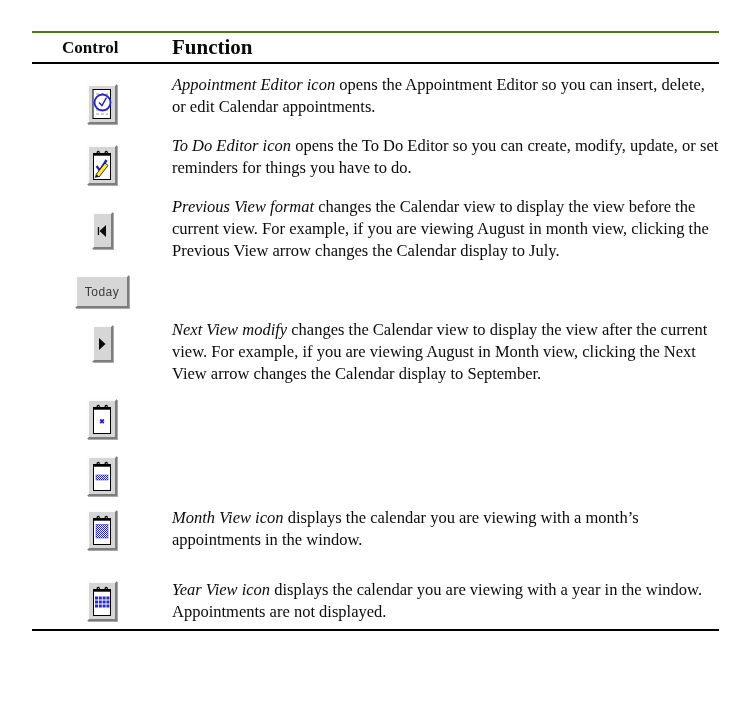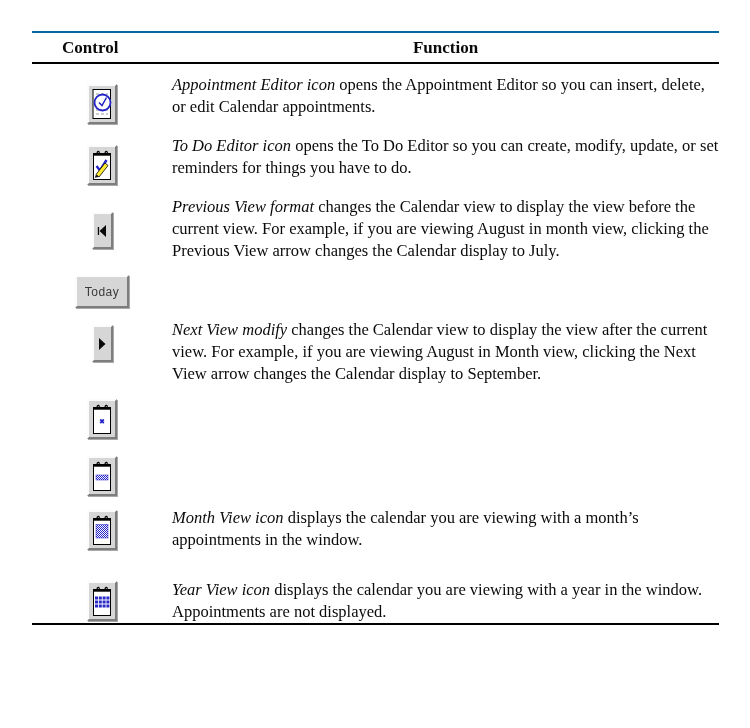--- a/index.html
+++ b/index.html
@@ -1,24 +1,24 @@
 <!DOCTYPE html>
 <html><head>
 <meta charset="utf-8">
 <style>
   * { margin:0; padding:0; box-sizing:border-box; }
   html,body { width:750px; height:728px; background:#ffffff; overflow:hidden; }
   .page { position:relative; width:750px; height:728px; background:#fff;
           font-family:"Liberation Serif", serif; color:#0a0a0a; }
   .ctable { position:absolute; left:32px; top:31px; width:687px;
-            border-top:2px solid #0369a1; border-bottom:2px solid #000; }
+            border-top:2px solid #4d7c0f; border-bottom:2px solid #000; }
   .thead { display:flex; align-items:center; height:31px; border-bottom:2px solid #000; }
   .th-control { width:140px; padding-left:30px; font-weight:bold; font-size:17px; }
-  .th-function { flex:1; text-align:center; font-weight:bold; font-size:17px; }
-  .tbody { padding-top:10px; }
+  .th-function { flex:1; text-align:left; font-weight:bold; font-size:21px; }
+  .tbody { padding-top:10px; padding-bottom:6px; }
   .row { display:flex; margin-bottom:11px; }
   .row:last-child { margin-bottom:0;margin-top:28px; }
   .cell-icon { width:140px; display:flex; justify-content:center; align-items:flex-start; }
   .cell-text { width:547px; font-size:16.5px; line-height:22px; }
   .lead { font-style:italic; }
   
   .btn3d { background:#d6d6d6; border:2px solid; border-color:#fcfcfc #7d7d7d #7d7d7d #fcfcfc;
            box-shadow:1px 1px 0 #a9a9a9; display:flex; align-items:center; justify-content:center; }
   .btn-page  { width:30px; height:40px; }
   .btn-arrow { width:21px; height:37px; }

